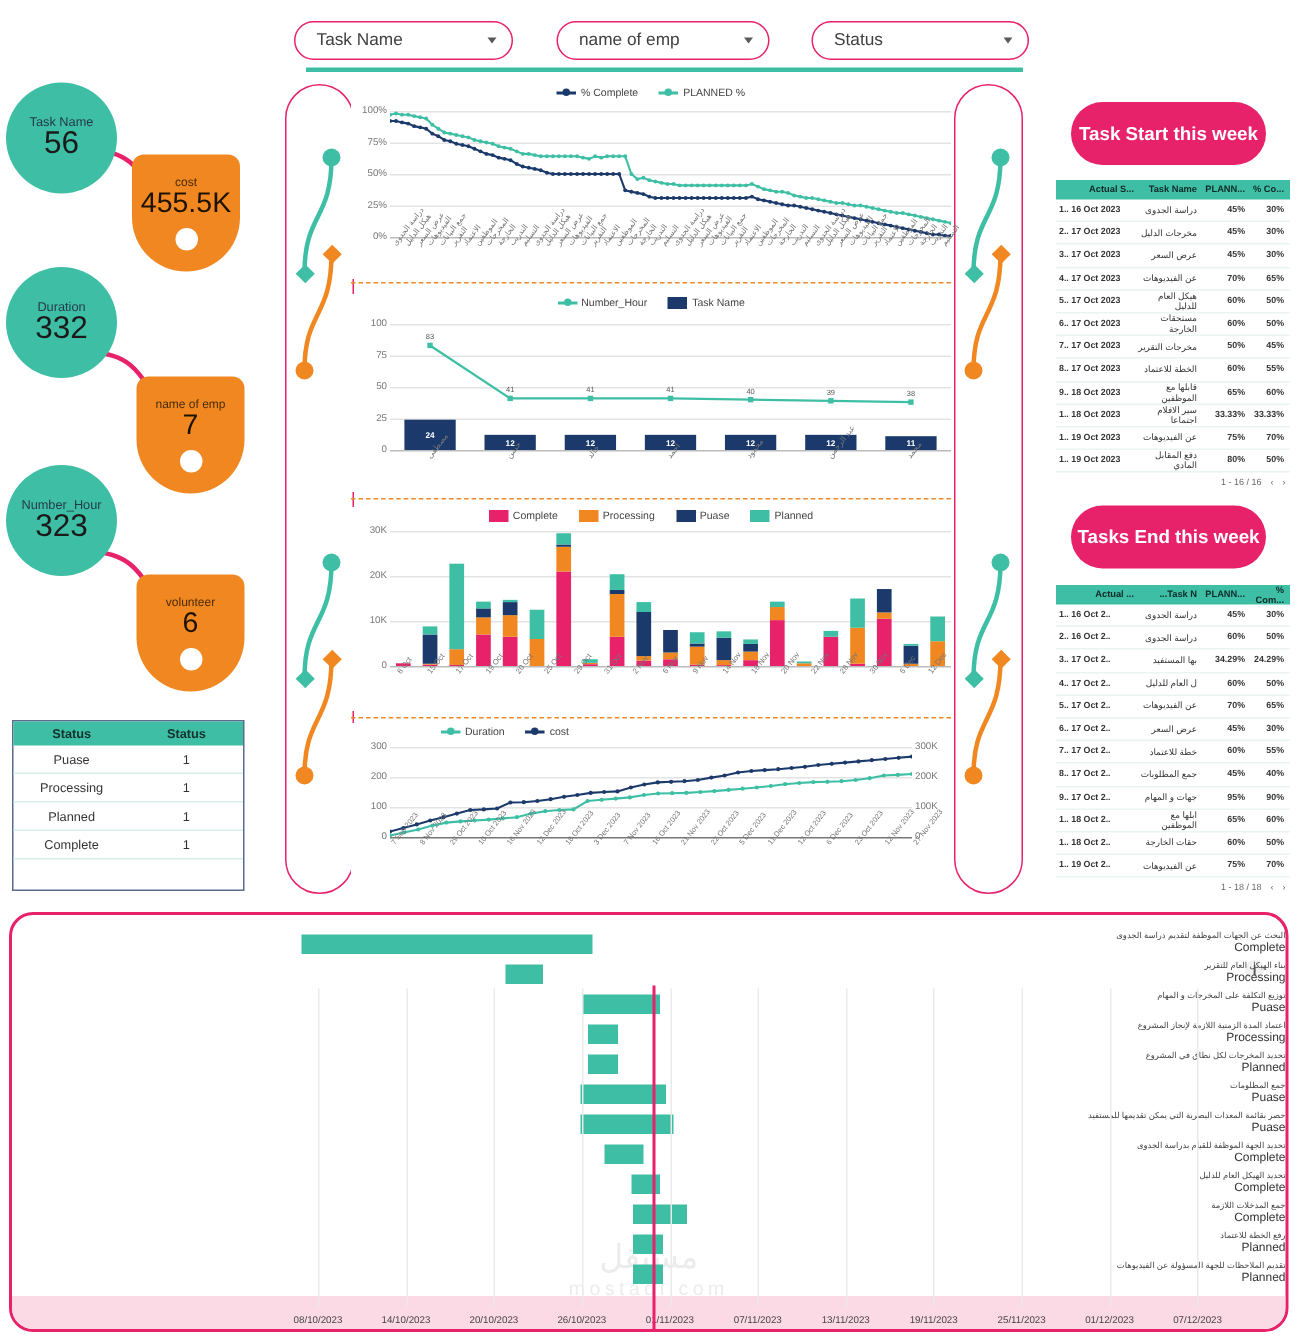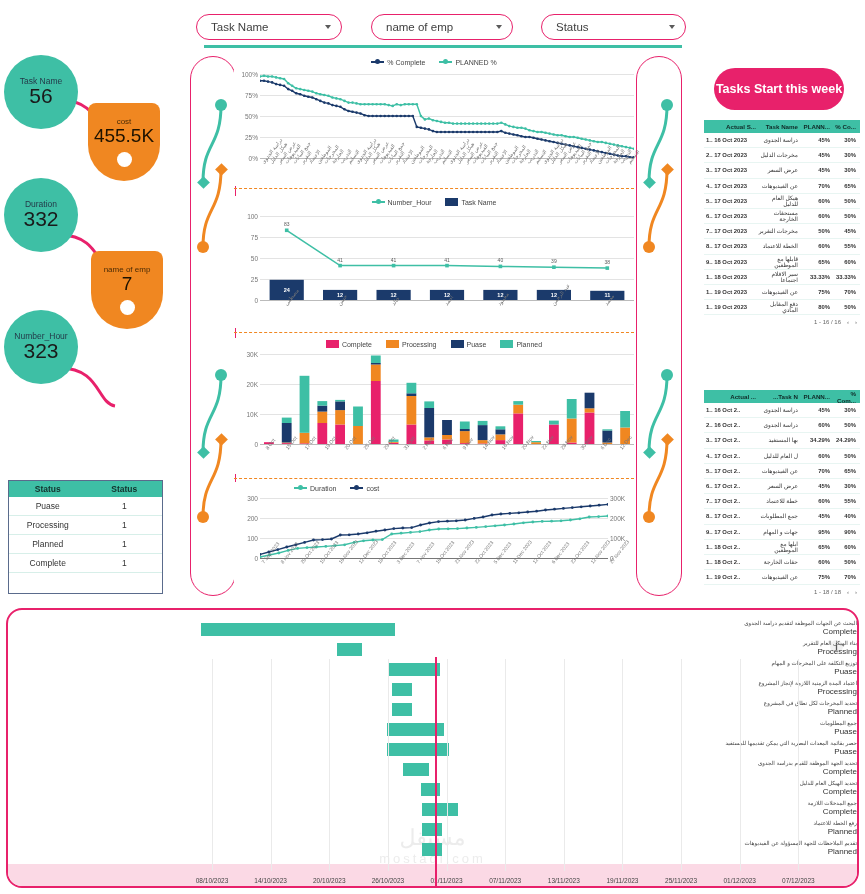--- a/index.html
+++ b/index.html
@@ -192,20 +192,25 @@
   </div>
   <div class="kpi-drop" style="left:91px; top:251px;">
     <span class="k-lbl">name of emp</span>
     <span class="k-val">7</span>
     <span class="dot"></span>
   </div>
 
   <div class="kpi-circle" style="left:4px; top:310px;">
     <span class="k-lbl">Number_Hour</span>
     <span class="k-val">323</span>
+  </div>
+  <div class="kpi-drop" style="left:91px; top:383px;">
+    <span class="k-lbl">volunteer</span>
+    <span class="k-val">6</span>
+    <span class="dot"></span>
   </div>
 
   <div class="status-table">
     <div class="st-head">
       <div class="c-name">Status</div>
       <div class="c-val">Status</div>
     </div>
     <div class="st-row">
       <div class="c-name">Puase</div>
       <div class="c-val">1</div>
@@ -846,21 +851,21 @@
           <div class="xlab" style="font-size: 5px; left: 270.667px; top: 0px;">12 Oct 2023</div>
           <div class="xlab" style="font-size: 5px; left: 290px; top: 0px;">6 Dec 2023</div>
           <div class="xlab" style="font-size: 5px; left: 309.333px; top: 0px;">23 Oct 2023</div>
           <div class="xlab" style="font-size: 5px; left: 328.667px; top: 0px;">12 Nov 2023</div>
           <div class="xlab" style="font-size: 5px; left: 348px; top: 0px;">27 Nov 2023</div>
         </div>
     </div>
   </div>
 
   <div class="pill-title" style="top:68px;">
-    <span>Tasks Start this week</span>
+    <span>Task Start this week</span>
   </div>
   <div class="mini-table" style="top:120px;" id="mt0">
       <div class="mt-head">
         <div class="mt-c0" style="text-align: right;">Actual S...</div>
         <div class="mt-c1">Task Name</div>
         <div class="mt-c2">PLANN...</div>
         <div class="mt-c3">% Co...</div>
       </div>
       <div class="mt-row">
         <div class="mt-c0">1.. 16 Oct 2023</div>
@@ -934,20 +939,23 @@
         <div class="mt-c2">80%</div>
         <div class="mt-c3">50%</div>
       </div>
       <div class="mt-foot">
         <span>1 - 16 / 16</span>
         <span>‹</span>
         <span>›</span>
       </div>
     </div>
 
+  <div class="pill-title" style="top:337px;">
+    <span>Tasks End this week</span>
+  </div>
   <div class="mini-table" style="top:390px;" id="mt1">
       <div class="mt-head">
         <div class="mt-c0" style="text-align: right;">Actual ...</div>
         <div class="mt-c1">Task N...</div>
         <div class="mt-c2">PLANN...</div>
         <div class="mt-c3">% Com...</div>
       </div>
       <div class="mt-row">
         <div class="mt-c0">1.. 16 Oct 2..</div>
         <div class="mt-c1">دراسة الجدوى</div>

